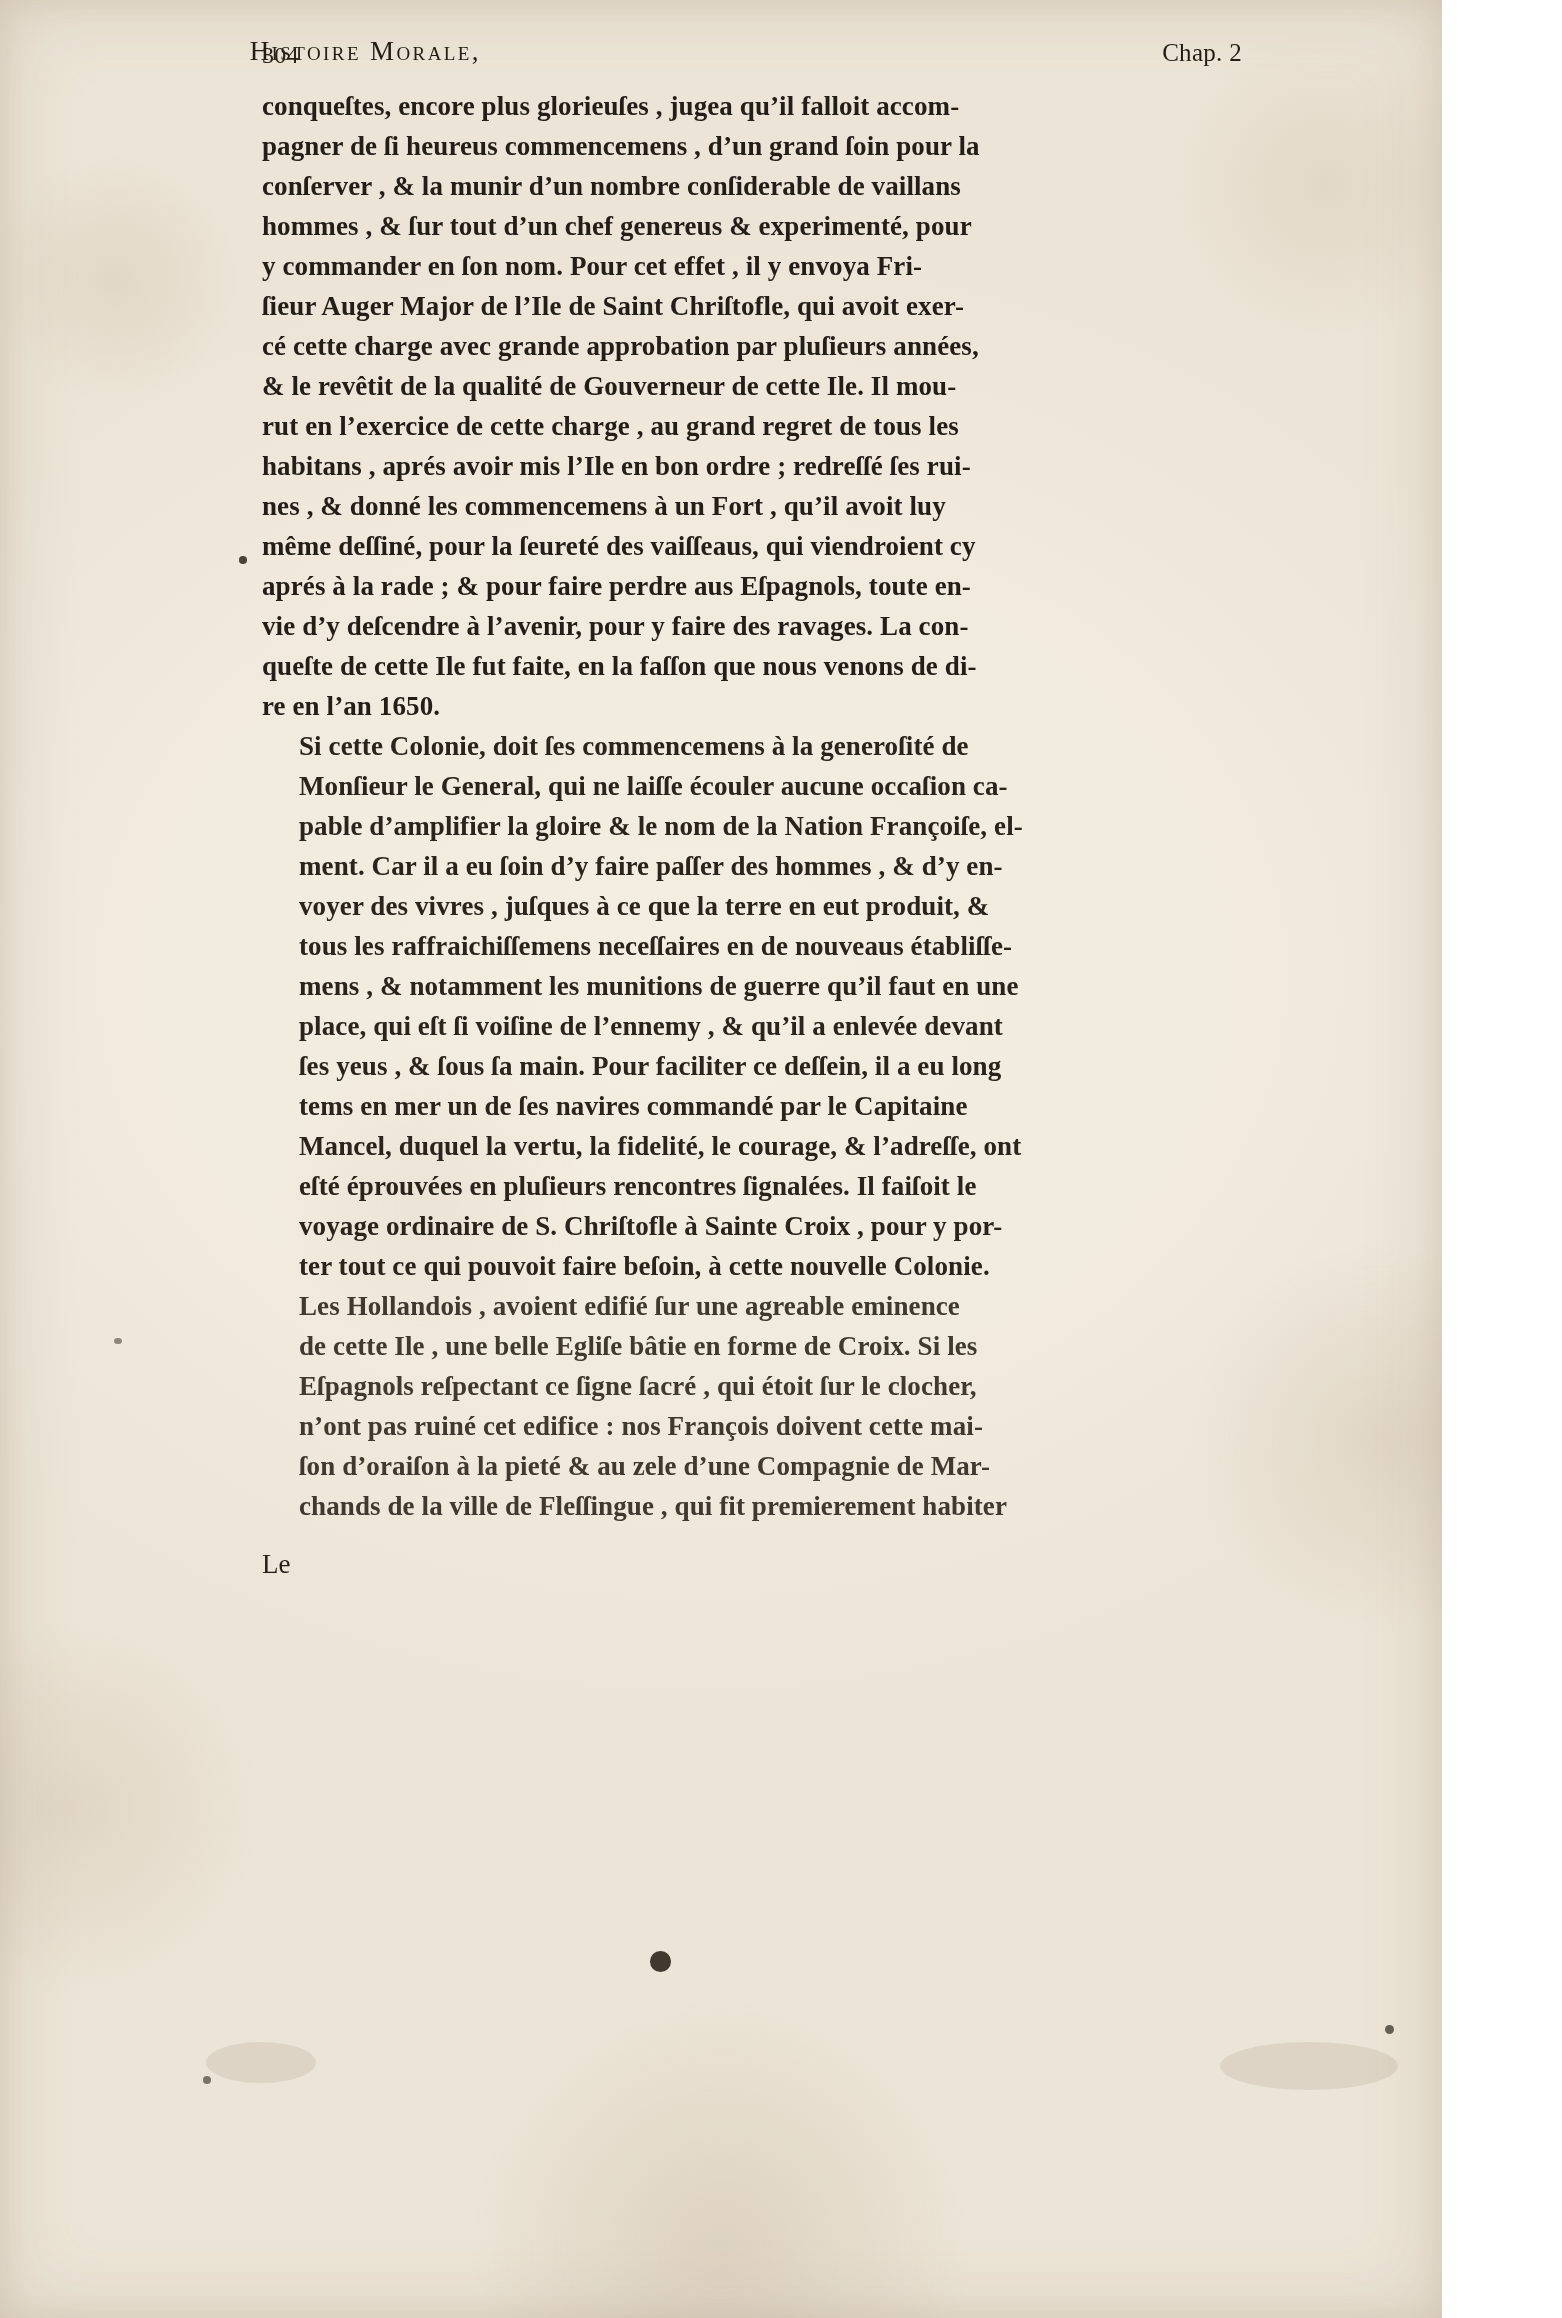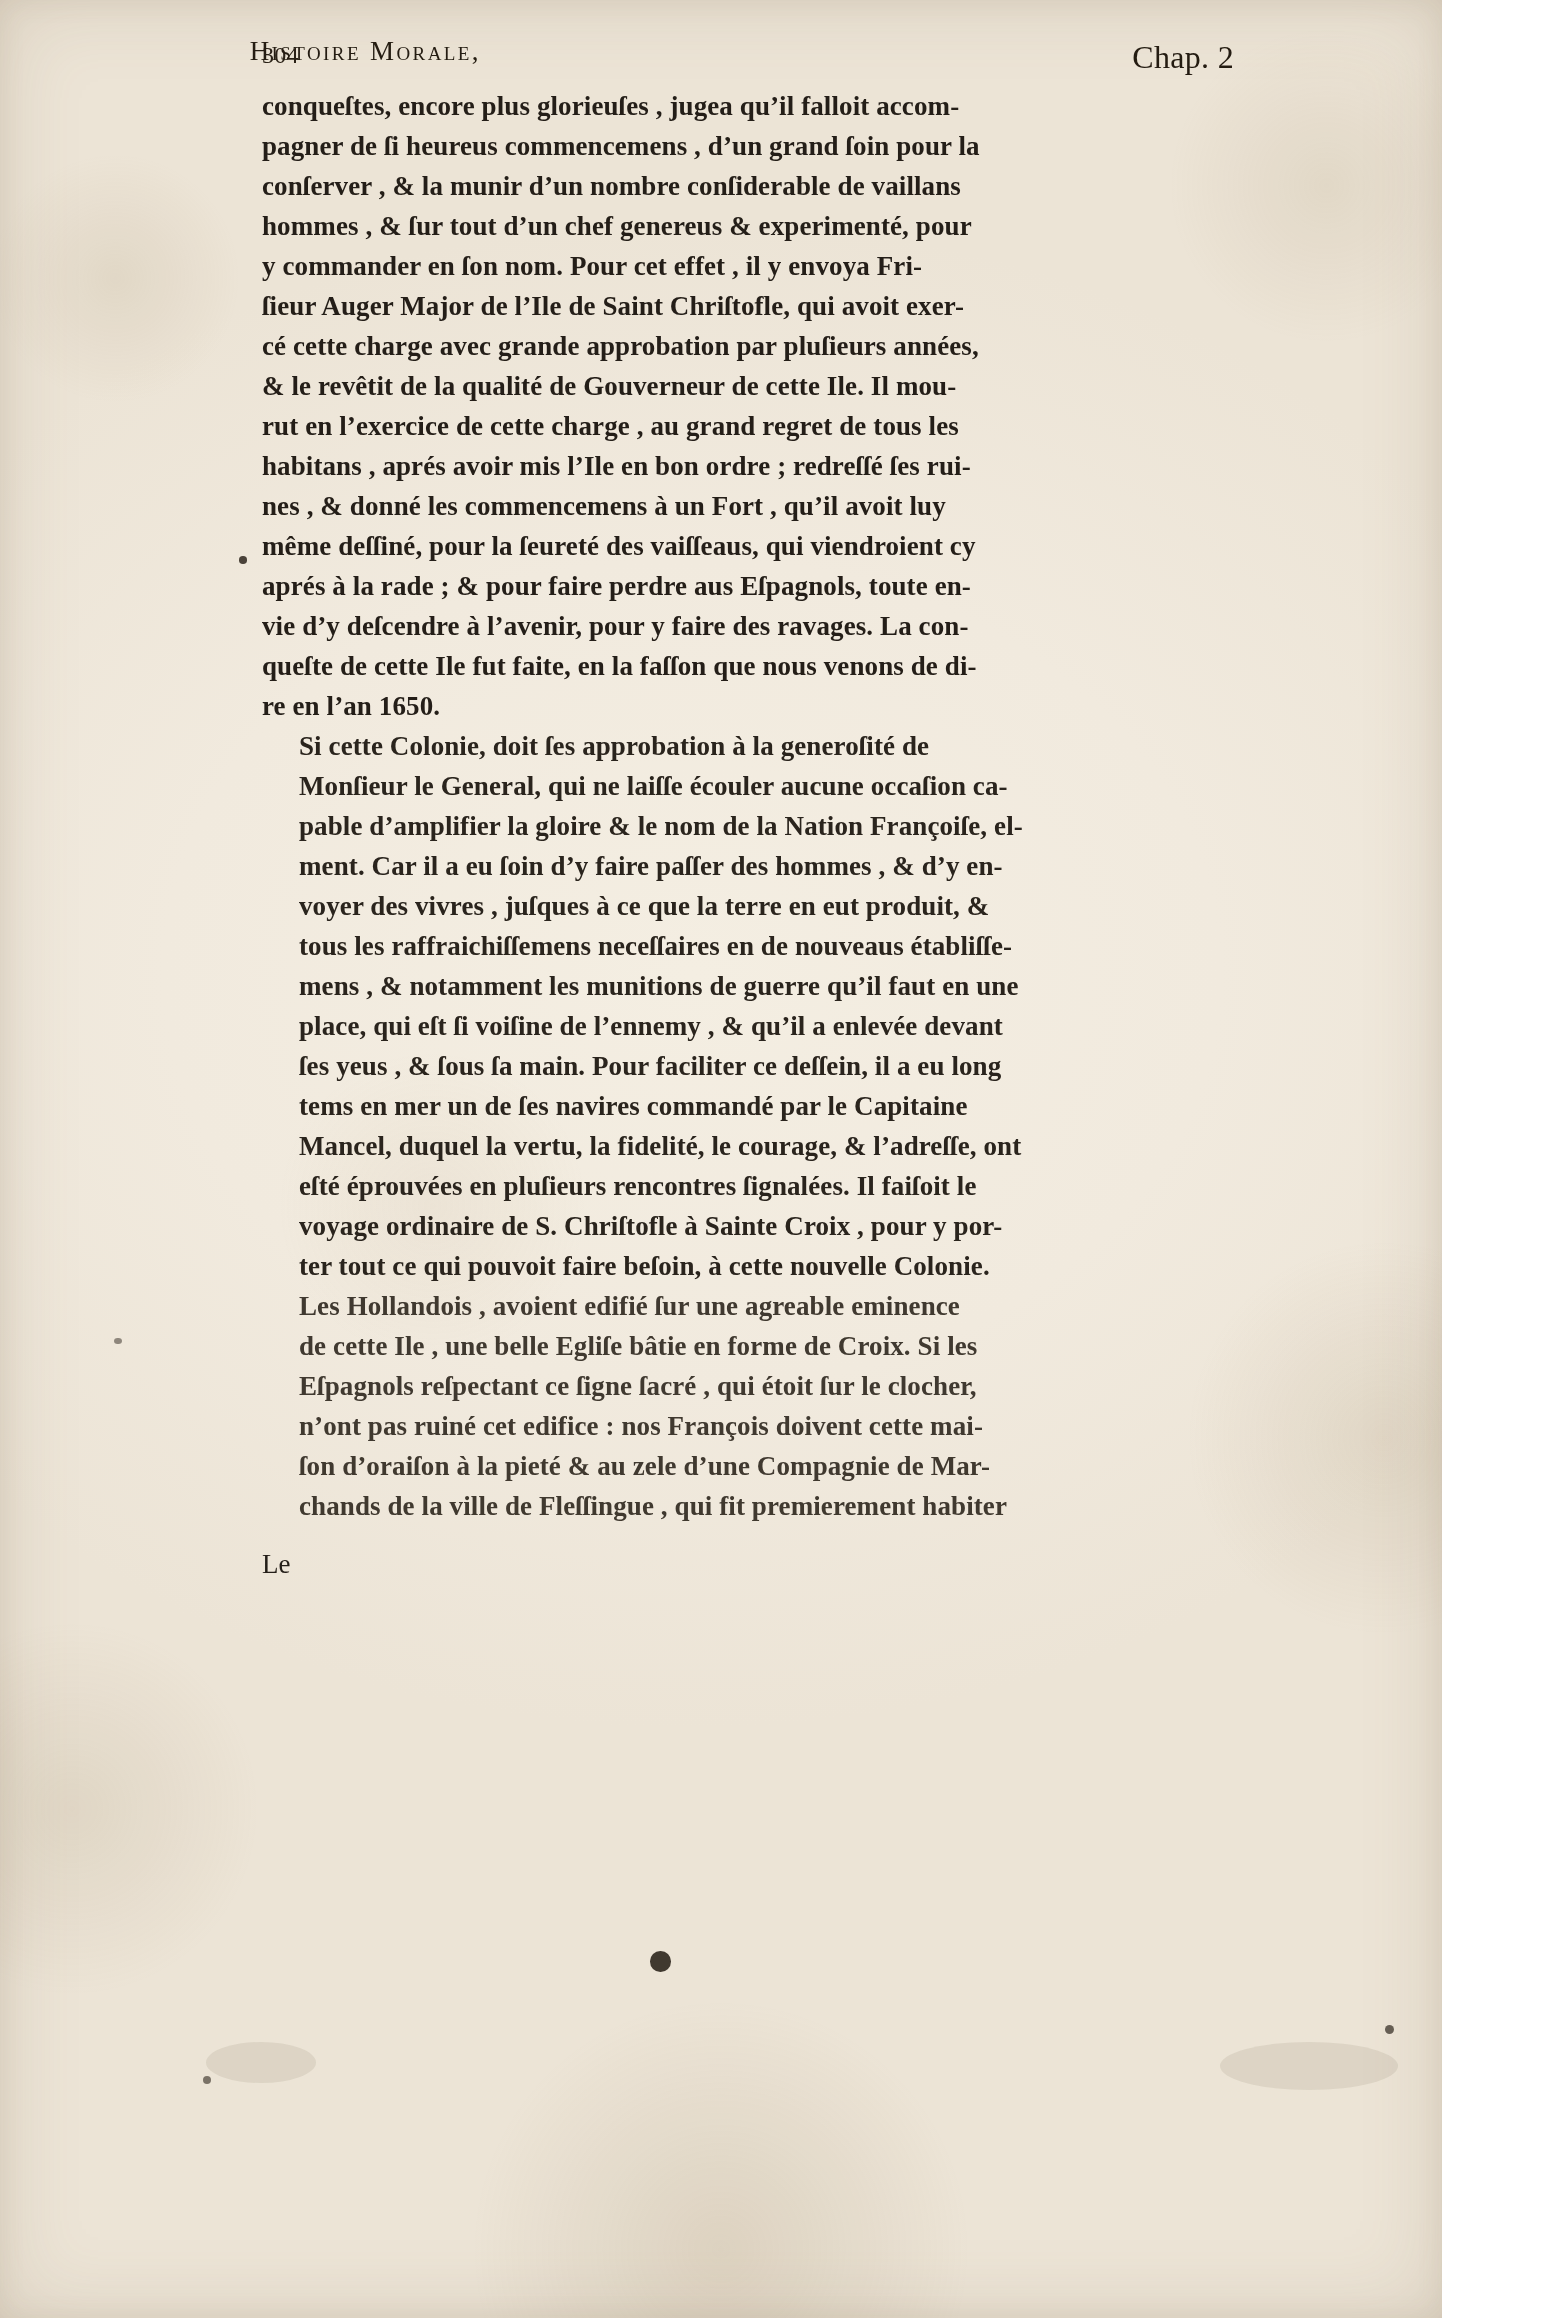--- a/index.html
+++ b/index.html
@@ -77,23 +77,23 @@
     top: 0;
     text-align: left;
     font-size: 27px;
     font-variant: small-caps;
     letter-spacing: 2.4px;
     color: #241c12;
     transform: translateX(-12.3px);
   }
   .chapnum {
     position: absolute;
-    right: 8px;
+    right: 0;
     top: 2.7px;
-    font-size: 32px;
+    font-size: 25px;
     letter-spacing: 0.3px;
     color: #241c12;
   }
 
   
   .body-text {
     margin-top: 9.6px;
     font-size: 27px;
     line-height: 40px;
     color: #26201a;
@@ -172,21 +172,21 @@
         <span class="ln">habitans ,  aprés avoir mis l’Ile en bon ordre ;  redreſſé ſes rui-</span>
         <span class="ln">nes ,  &amp; donné les commencemens à un Fort ,  qu’il avoit luy</span>
         <span class="ln">même deſſiné, pour la ſeureté des vaiſſeaus, qui viendroient cy</span>
         <span class="ln">aprés à la rade ;  &amp; pour faire perdre aus Eſpagnols, toute en-</span>
         <span class="ln">vie d’y deſcendre à l’avenir, pour y faire des ravages.  La con-</span>
         <span class="ln">queſte de cette Ile fut faite, en la faſſon que nous venons de di-</span>
         <span class="ln">re en l’an 1650.</span>
       </p>
 
       <p class="pg2 ind">
-        <span class="ln">Si cette Colonie, doit ſes approbation à la generoſité de</span>
+        <span class="ln">Si cette Colonie, doit ſes commencemens à la generoſité de</span>
         <span class="ln">Monſieur le General, qui ne laiſſe écouler aucune occaſion ca-</span>
         <span class="ln">pable d’amplifier la gloire &amp; le nom de la Nation Françoiſe, el-</span>
         <span class="ln">ment.  Car il a eu ſoin d’y faire paſſer des hommes ,  &amp; d’y en-</span>
         <span class="ln">voyer  des  vivres ,  juſques à  ce que la terre en eut produit,  &amp;</span>
         <span class="ln">tous les  raffraichiſſemens neceſſaires en de nouveaus établiſſe-</span>
         <span class="ln">mens ,  &amp; notamment les munitions de guerre qu’il faut en une</span>
         <span class="ln">place, qui eſt ſi voiſine de l’ennemy ,  &amp; qu’il a enlevée devant</span>
         <span class="ln">ſes yeus ,  &amp; ſous ſa main.  Pour faciliter ce deſſein, il a eu long</span>
         <span class="ln">tems  en  mer un  de  ſes navires commandé par le  Capitaine</span>
         <span class="ln">Mancel, duquel la vertu, la fidelité, le courage, &amp; l’adreſſe, ont</span>

